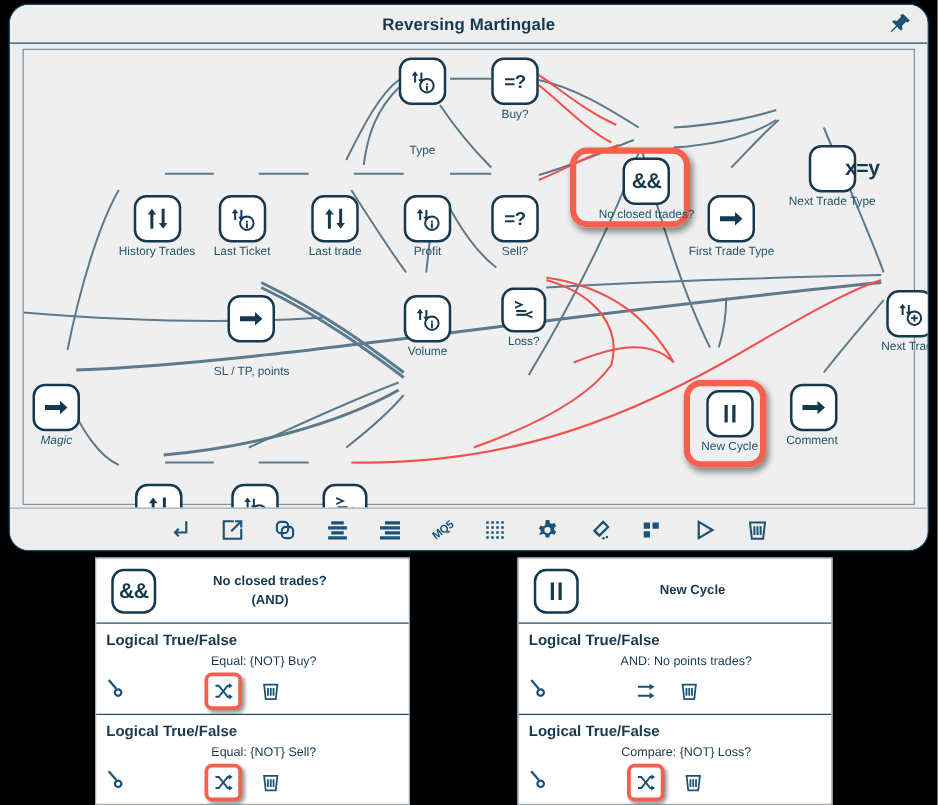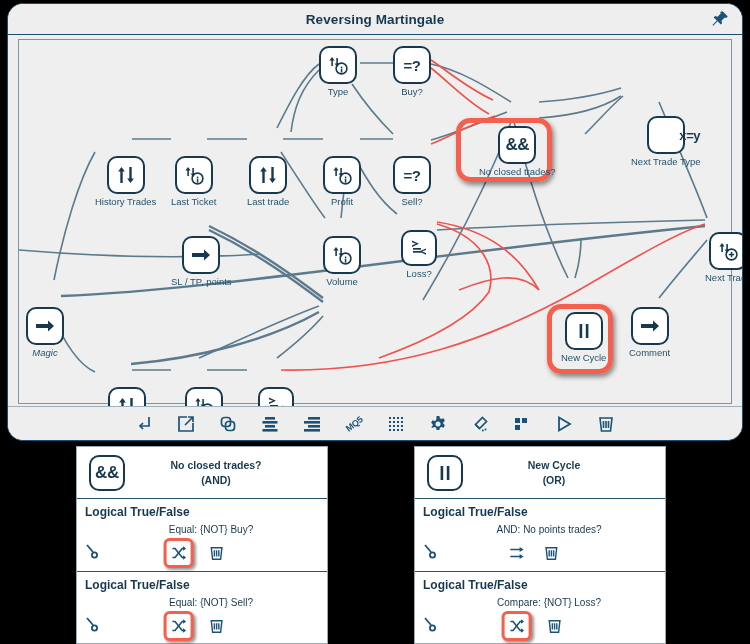--- a/index.html
+++ b/index.html
@@ -58,21 +58,21 @@
     background:#ffffff;display:flex;align-items:center;justify-content:center;
     box-sizing:border-box;color:#17394f;
   }
   .nbox.small{width:36px;height:36px;}
   .nlabel{
     margin-top:3px;font-size:9.5px;color:#25536b;white-space:nowrap;
     text-align:center;line-height:1.05;
   }
   .ntext{font-size:15px;font-weight:bold;color:#17394f;letter-spacing:-.4px;}
   .ntext.amp{font-size:17px;}
-  .ntext.xy{font-size:13px;margin-left:48px;}
+  .ntext.xy{font-size:17px;margin-left:48px;}
   .hl{
     position:absolute;border:5px solid #f4604d;border-radius:14px;
     box-sizing:border-box;box-shadow:2px 3px 5px rgba(0,0,0,.45);
     pointer-events:none;
   }
 
   
   .panel{
     position:absolute;background:#ffffff;border:1px solid #9aa9b3;
     box-sizing:border-box;
@@ -203,21 +203,21 @@
 
           <path d="M262 330 C 380 332, 470 300, 560 250 C 620 215, 660 192, 686 184"></path>
 
           <path d="M418 182 C 470 190, 500 215, 520 250 C 500 230, 470 238, 440 250"></path>
           <path d="M418 184 C 460 196, 478 224, 470 252 C 452 278, 410 300, 360 318"></path>
         </g>
       </svg>
 
       <div class="nodes">
 
-        <div class="node" style="left:300px;top:6px;">
+        <div class="node" style="left:300px;top:6px;gap:29px;">
           <div class="nbox">
             <svg width="24" height="24" viewBox="0 0 24 24">
                 <g fill="#17394f">
               <path d="M6 4l2.6 3.6H6.9V13h-1.6V7.6H3.4z"></path>
                   <path d="M11.2 14l-2.6-3.6h1.7V5h1.6v5.4h1.7z"></path>
               <circle cx="15.5" cy="15.5" r="5.4" fill="none" stroke="#17394f" stroke-width="1.6"></circle>
               <rect x="14.8" y="13.6" width="1.5" height="1.5"></rect>
                   <rect x="14.8" y="15.6" width="1.5" height="4"></rect>
             </g>
               </svg>
@@ -301,22 +301,32 @@
           <div class="nlabel">Profit</div>
         </div>
 
         <div class="node" style="left:374px;top:116px;">
           <div class="nbox">
               <span class="ntext">=?</span>
             </div>
           <div class="nlabel">Sell?</div>
         </div>
 
-
-        <div class="node" style="left:152px;top:196px;">
+        <div class="node" style="left:532px;top:116px;">
+          <div class="nbox">
+            <svg width="24" height="24" viewBox="0 0 24 24">
+                <g fill="#17394f">
+              <path d="M3 10h12V6.6l6 5.4-6 5.4V14H3z"></path>
+            </g>
+              </svg>
+          </div>
+          <div class="nlabel">First Trade Type</div>
+        </div>
+
+        <div class="node" style="left:152px;top:196px;gap:16px;">
           <div class="nbox">
             <svg width="24" height="24" viewBox="0 0 24 24">
                 <g fill="#17394f">
               <path d="M3 10h12V6.6l6 5.4-6 5.4V14H3z"></path>
             </g>
               </svg>
           </div>
           <div class="nlabel">SL / TP, points</div>
         </div>
 
@@ -382,21 +392,21 @@
             <svg width="22" height="22" viewBox="0 0 22 22">
                 <g fill="#17394f">
               <rect x="6.6" y="4" width="2.6" height="14"></rect>
                   <rect x="12.8" y="4" width="2.6" height="14"></rect>
             </g>
               </svg>
           </div>
           <div class="nlabel">New Cycle</div>
         </div>
 
-        <div class="node" style="left:610px;top:267px;">
+        <div class="node" style="left:610px;top:267px;align-items:flex-end;">
           <div class="nbox">
             <svg width="24" height="24" viewBox="0 0 24 24">
                 <g fill="#17394f">
               <path d="M3 10h12V6.6l6 5.4-6 5.4V14H3z"></path>
             </g>
               </svg>
           </div>
           <div class="nlabel">Comment</div>
         </div>
 
@@ -652,21 +662,20 @@
       <div class="nbox">
         <svg width="22" height="22" viewBox="0 0 22 22">
             <g fill="#17394f">
           <rect x="6.6" y="4" width="2.6" height="14"></rect>
               <rect x="12.8" y="4" width="2.6" height="14"></rect>
             </g>
           </svg>
       </div>
       <div class="p-head-txt">
         <div>New Cycle</div>
-        <div>(OR)</div>
       </div>
     </div>
 
     <div class="p-row">
       <div class="p-row-title">Logical True/False</div>
       <div class="p-row-sub">AND: No points trades?</div>
       <div class="p-row-icons">
         <span class="ic-branch">
           <svg width="18" height="18" viewBox="0 0 18 18">
               <g fill="none" stroke="#1a5377" stroke-width="1.8">

